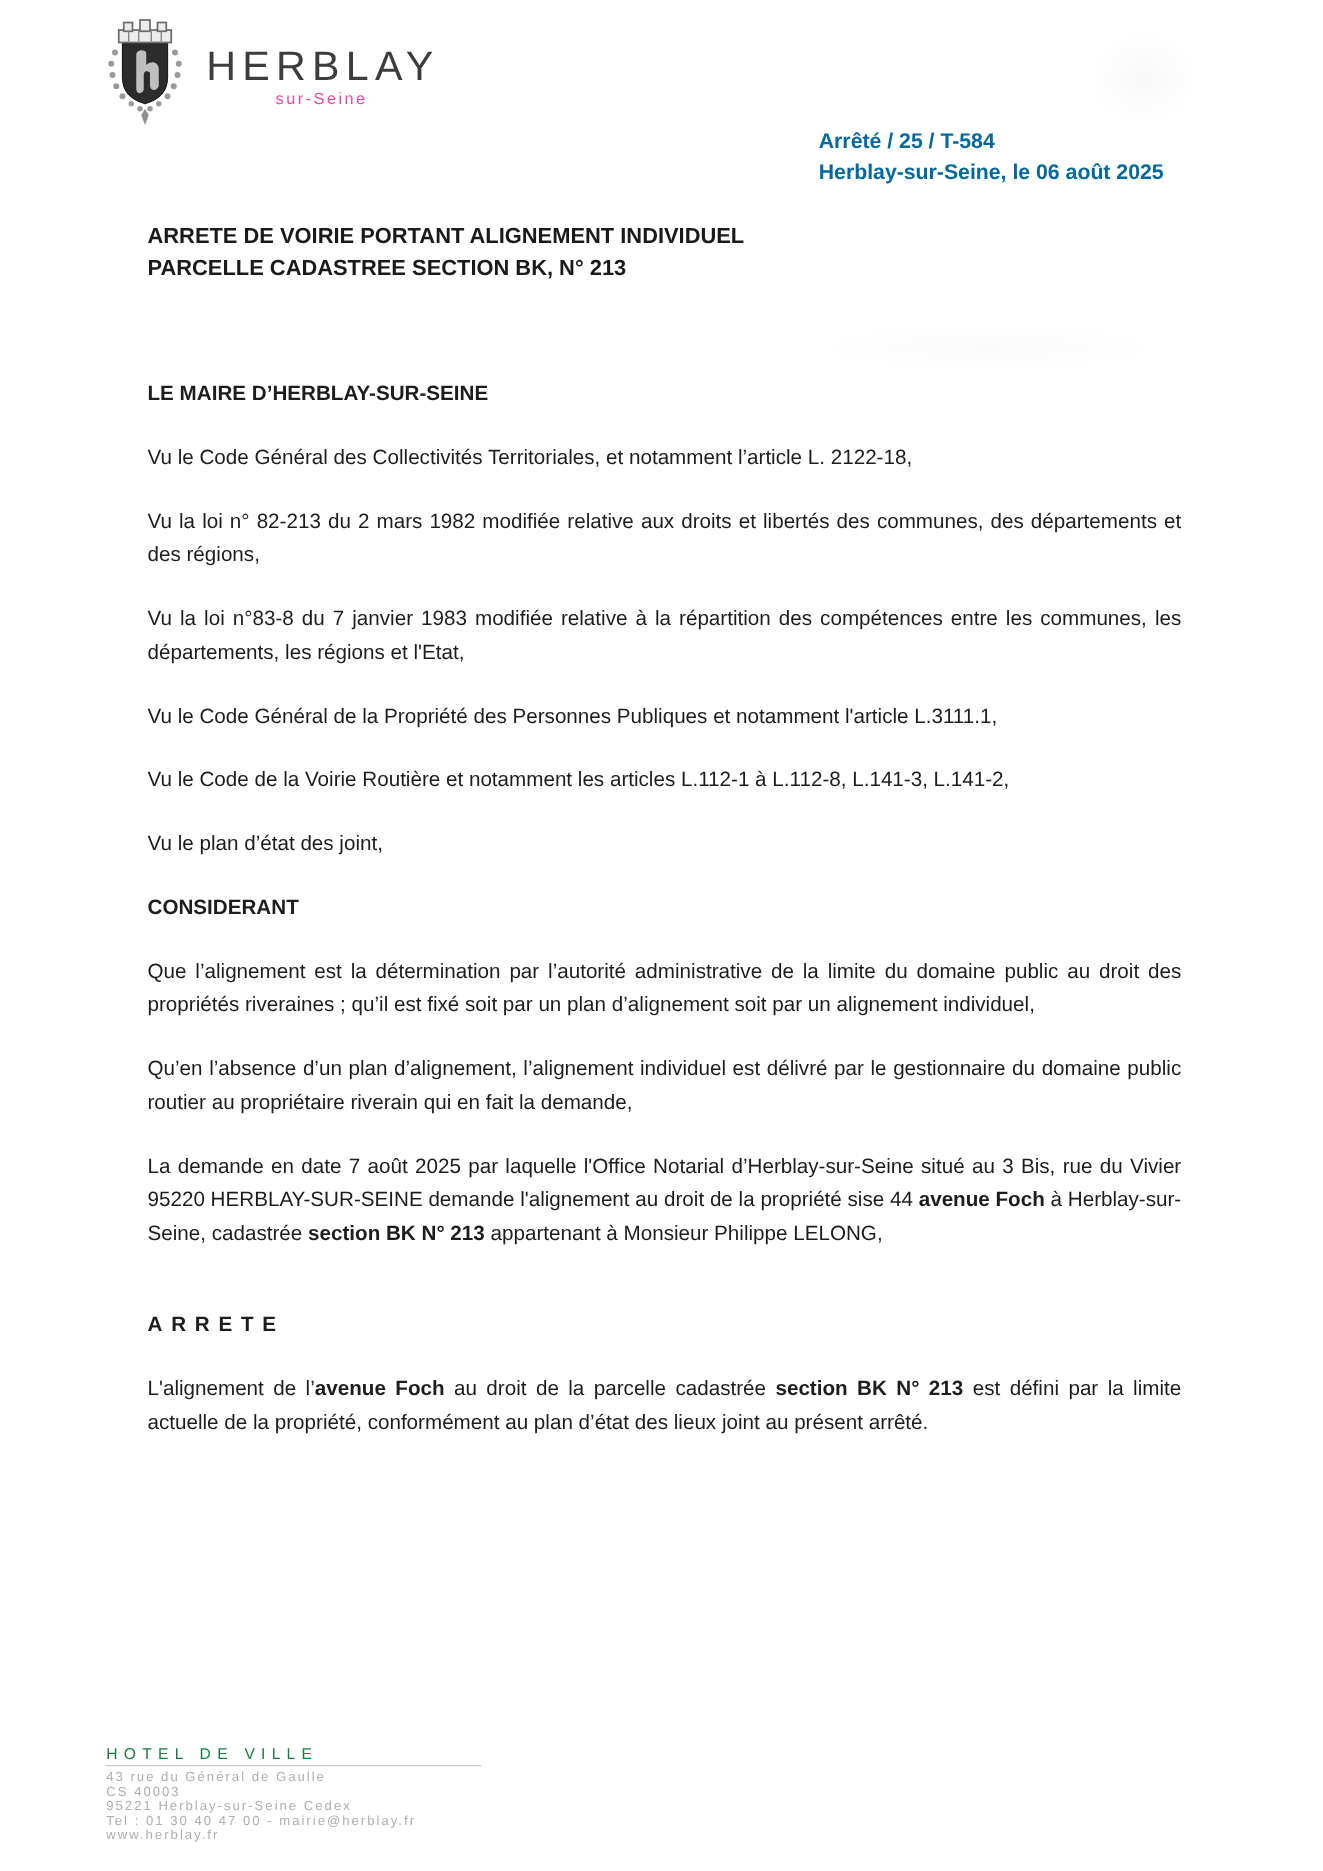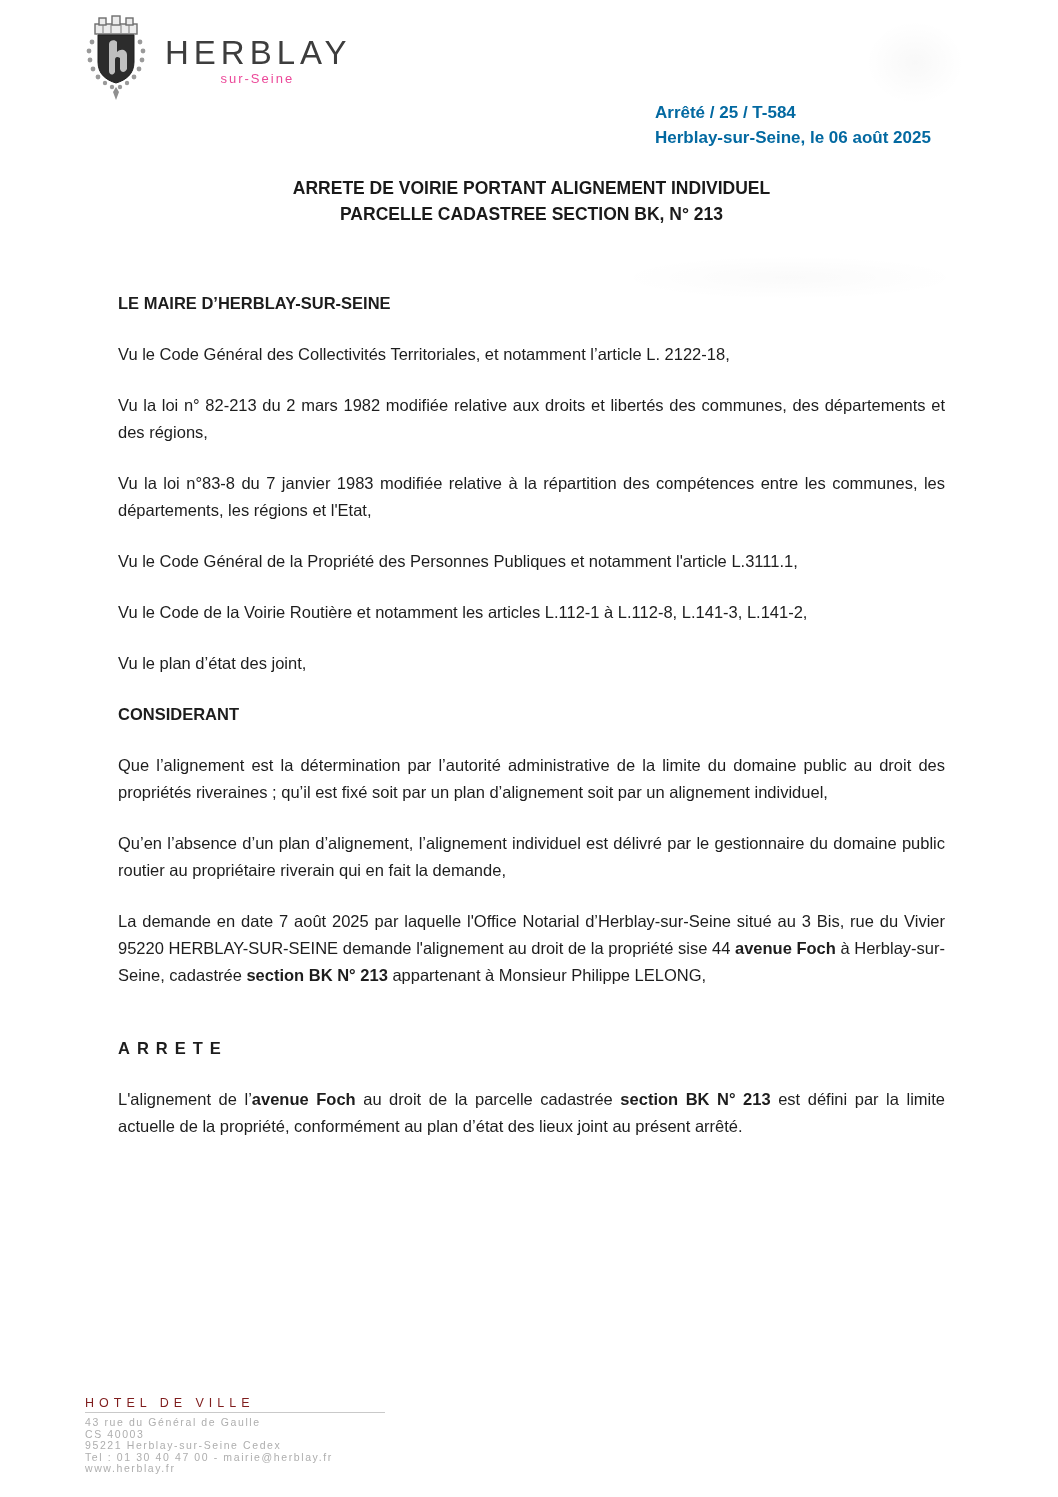--- a/index.html
+++ b/index.html
@@ -23,40 +23,40 @@
     font-size:13px;letter-spacing:2px;color:#ec4899;margin-top:2px;margin-right:2px;
   }
   
   .ref-block{
     position:absolute;left:655px;top:100px;
     font-weight:bold;font-size:17px;line-height:25px;color:#0369a1;
   }
   
   .doc-title{
     position:absolute;left:118px;width:827px;top:175px;
-    margin:0;text-align:center;
+    margin:0;text-align:left;
     font-weight:bold;font-size:17.5px;line-height:26px;color:#1a1a1a;
   }
   
   .doc-body{
     position:absolute;left:118px;width:827px;top:286px;
     font-size:16.5px;line-height:27px;
   }
-  .doc-body p{margin:4px 0 24px 0;text-align:justify;}
+  .doc-body p{margin:16px 0 24px 0;text-align:justify;}
   .doc-body p.heading{font-weight:bold;text-align:left;}
   .doc-body p b{font-weight:bold;}
   .arrete-heading{letter-spacing:7px;margin-top:46px !important;}
   .article1-heading{margin-top:54px !important;}
   
   .doc-footer{
     position:absolute;left:85px;top:1396px;
     color:#aeaeae;font-size:10.5px;line-height:11.5px;letter-spacing:1.6px;
   }
   .f-title{
-    font-size:12.5px;letter-spacing:5px;color:#7f1d1d;
+    font-size:12.5px;letter-spacing:5px;color:#15803d;
     width:300px;border-bottom:1px solid #c9c9c9;
     padding-bottom:2px;margin-bottom:4px;line-height:14px;
   }
   
   .smudge{position:absolute;border-radius:50%;pointer-events:none;}
   .smudge-1{left:865px;top:20px;width:100px;height:85px;
     background:radial-gradient(ellipse at center, rgba(0,0,0,0.028), rgba(0,0,0,0) 70%);}
   .smudge-2{left:615px;top:255px;width:350px;height:45px;
     background:radial-gradient(ellipse at center, rgba(0,0,0,0.02), rgba(0,0,0,0) 70%);}
 </style>

